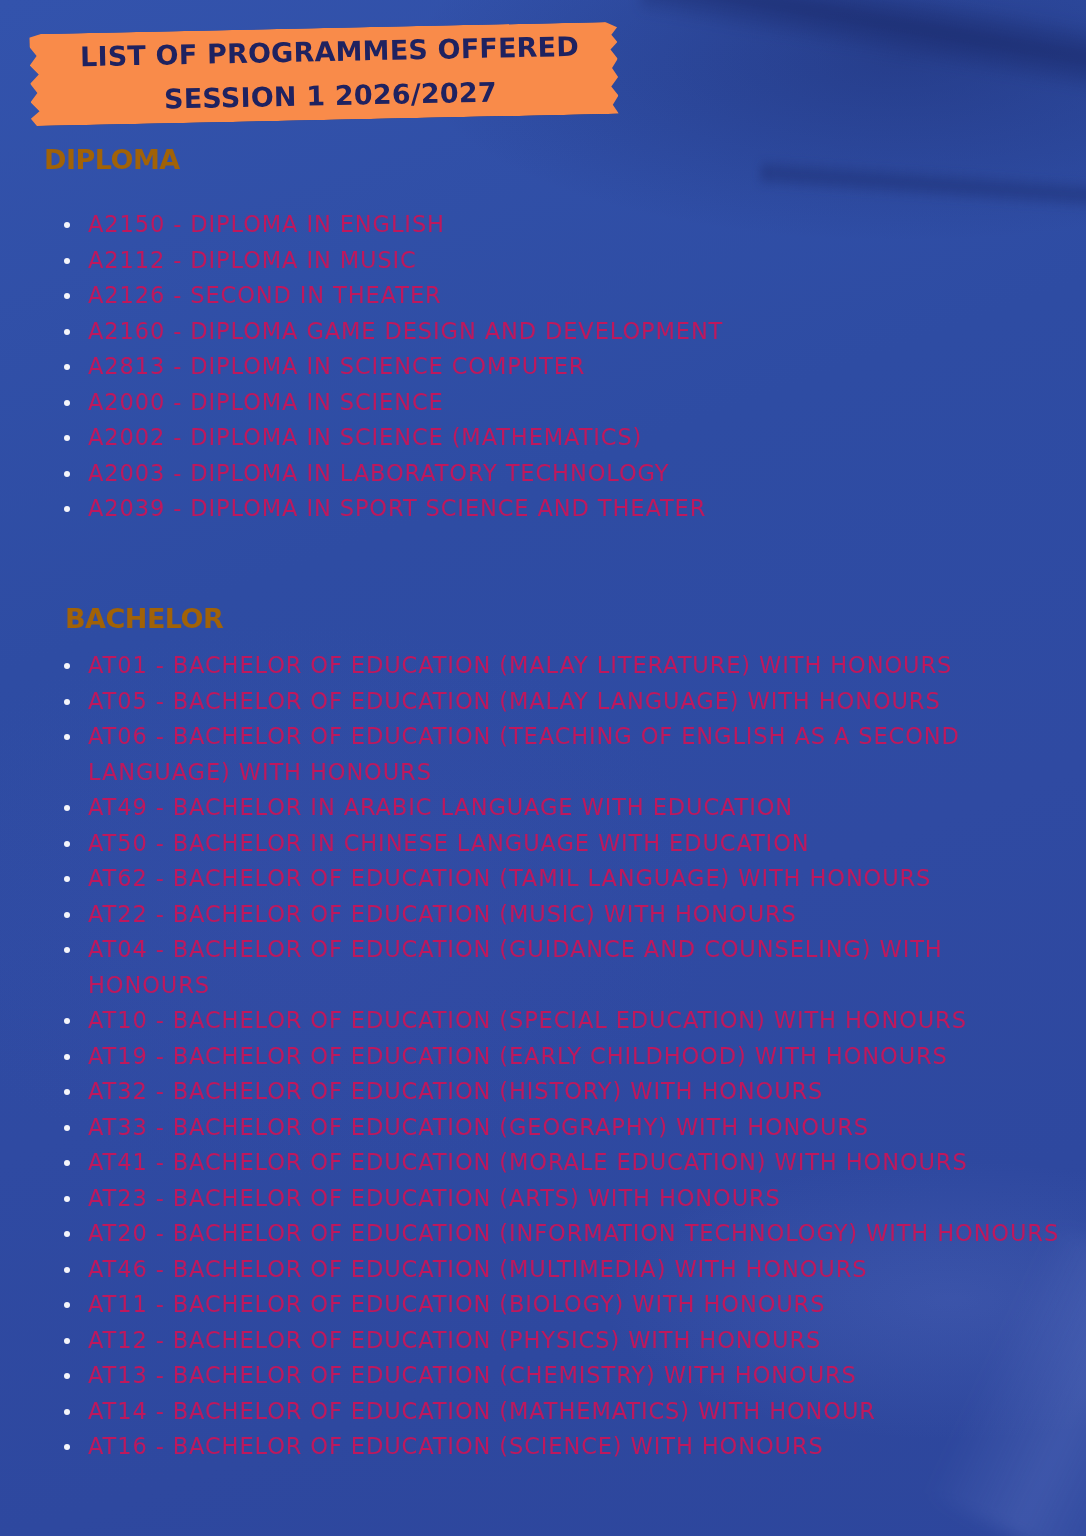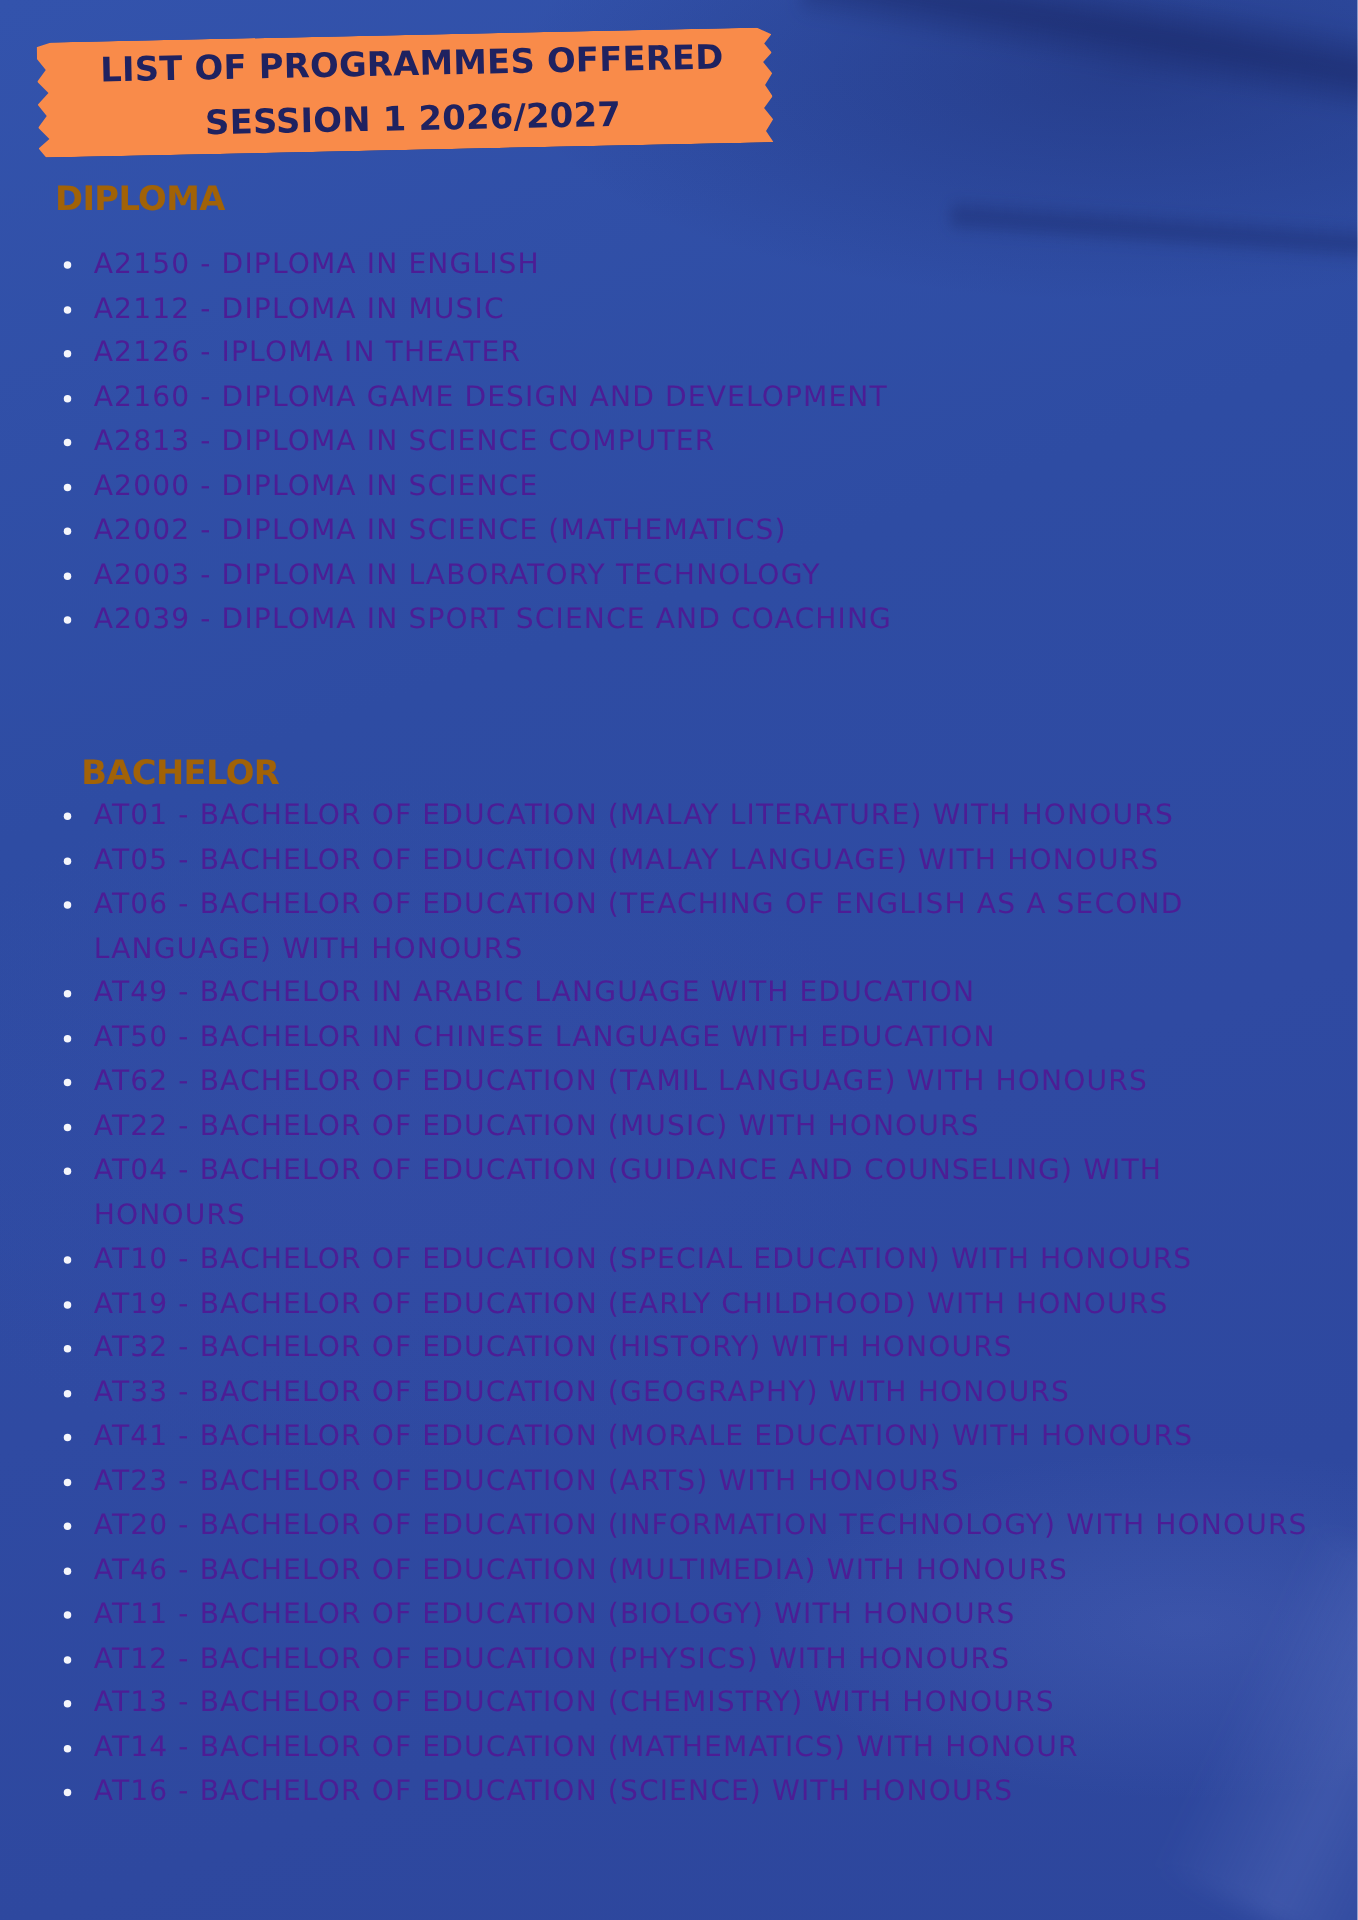--- a/index.html
+++ b/index.html
@@ -76,24 +76,24 @@
       color: #a16207;
       font-family: "DejaVu Sans", sans-serif;
       font-weight: bold;
       font-size: 27px;
       letter-spacing: -0.5px;
       margin: 0;
     }
     .list {
       position: absolute;
       left: 44px;
-      margin: 4px;
+      margin: 17px;
       padding: 0;
       list-style: none;
-      color: #4c1d95;
+      color: #be185d;
       font-family: "DejaVu Sans", sans-serif;
       font-size: 22.5px;
       letter-spacing: 0.9px;
       line-height: 35.5px;
     }
     .list li {
       position: relative;
       padding-left: 27px;
       white-space: normal;
     }
@@ -120,27 +120,27 @@
 <div class="banner-text">
   <div>LIST OF PROGRAMMES OFFERED</div>
   <div>SESSION 1 2026/2027</div>
 </div>
 
 <h2 class="section-heading" style="left:44px; top:144px;">DIPLOMA</h2>
 
 <ul class="list" id="diploma-list">
   <li><span class="bullet"></span><span>A2150 - DIPLOMA IN ENGLISH</span></li>
   <li><span class="bullet"></span><span>A2112 - DIPLOMA IN MUSIC</span></li>
-  <li><span class="bullet"></span><span>A2126 - IPLOMA IN THEATER</span></li>
+  <li><span class="bullet"></span><span>A2126 - SECOND IN THEATER</span></li>
   <li><span class="bullet"></span><span>A2160 - DIPLOMA GAME DESIGN AND DEVELOPMENT</span></li>
   <li><span class="bullet"></span><span>A2813 - DIPLOMA IN SCIENCE COMPUTER</span></li>
   <li><span class="bullet"></span><span>A2000 - DIPLOMA IN SCIENCE</span></li>
   <li><span class="bullet"></span><span>A2002 - DIPLOMA IN SCIENCE (MATHEMATICS)</span></li>
   <li><span class="bullet"></span><span>A2003 - DIPLOMA IN LABORATORY TECHNOLOGY</span></li>
-  <li><span class="bullet"></span><span>A2039 - DIPLOMA IN SPORT SCIENCE AND COACHING</span></li>
+  <li><span class="bullet"></span><span>A2039 - DIPLOMA IN SPORT SCIENCE AND THEATER</span></li>
 </ul>
 
 <h2 class="section-heading" style="left:65px; top:603px;">BACHELOR</h2>
 
 <ul class="list" id="bachelor-list">
   <li><span class="bullet"></span><span>AT01 - BACHELOR OF EDUCATION (MALAY LITERATURE) WITH HONOURS</span></li>
   <li><span class="bullet"></span><span>AT05 - BACHELOR OF EDUCATION (MALAY LANGUAGE) WITH HONOURS</span></li>
   <li><span class="bullet"></span><span>AT06 - BACHELOR OF EDUCATION (TEACHING OF ENGLISH AS A SECOND LANGUAGE) WITH HONOURS</span></li>
   <li><span class="bullet"></span><span>AT49 - BACHELOR IN ARABIC LANGUAGE WITH EDUCATION</span></li>
   <li><span class="bullet"></span><span>AT50 - BACHELOR IN CHINESE LANGUAGE WITH EDUCATION</span></li>

